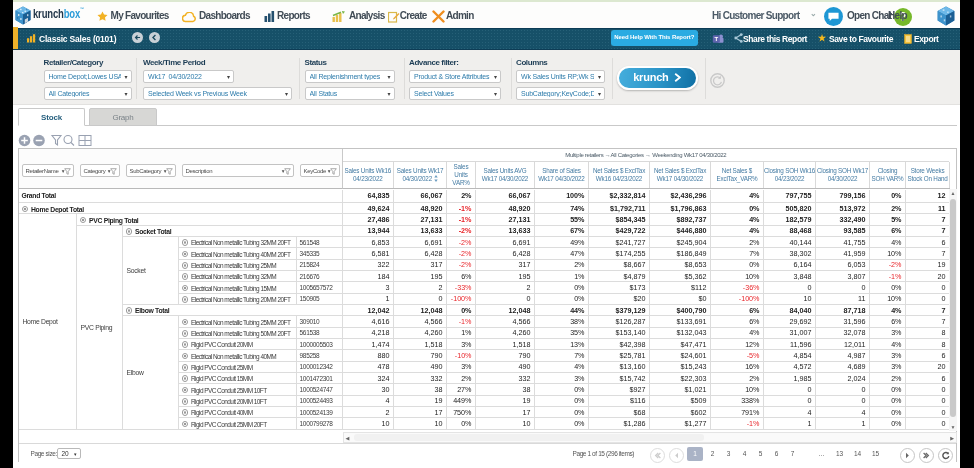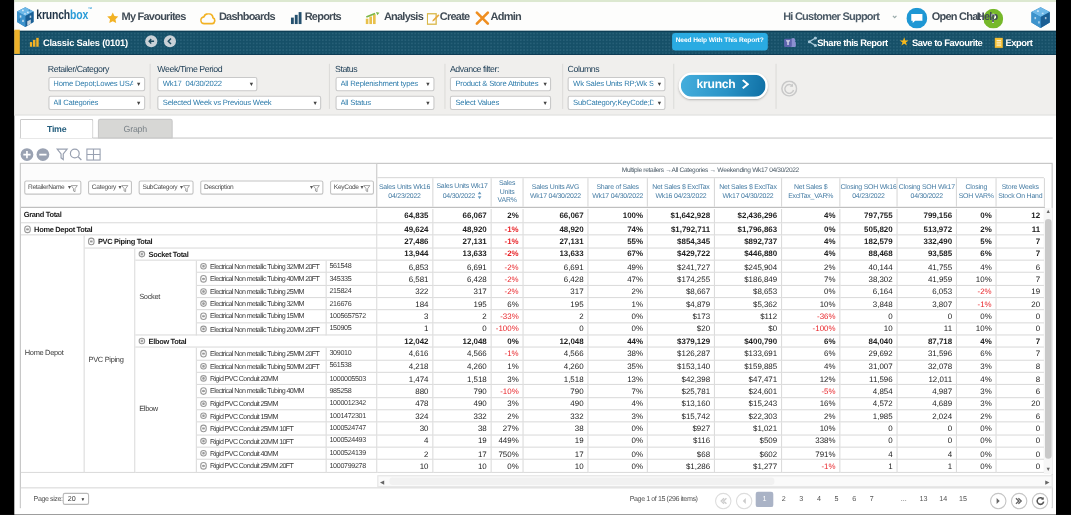--- a/index.html
+++ b/index.html
@@ -19,21 +19,21 @@
 #ystrip{position:absolute;left:0;top:-1.5px;width:5px;height:22px;background:#edb12a}
 .tbt{position:absolute;top:5px;color:#fff;font-size:8.5px;font-weight:bold;letter-spacing:-0.4px;white-space:nowrap}
 #csales{top:5px;font-size:8.5px;letter-spacing:-0.2px}
 .cbtn{position:absolute;top:3.5px;width:11px;height:11px;border-radius:50%;background:#c9d1d7;
  color:#1c4a5e;font-size:8px;font-weight:bold;text-align:center;line-height:11px}
 #needhelp{position:absolute;left:597.5px;top:1.5px;width:87.5px;height:15.5px;background:#2aabe2;border-radius:3px;
  color:#fff;font-size:6px;font-weight:bold;text-align:center;line-height:15.5px;white-space:nowrap;letter-spacing:-0.1px}
 
 #filters{position:absolute;left:0;top:49.5px;width:100%;height:55px;background:#f0efed;border-bottom:1px solid #e2e1df}
 .fsep{position:absolute;top:8px;height:41px;width:1px;background:#dddcda}
-.flabel{position:absolute;top:8.5px;font-size:8px;font-weight:normal;color:#1d3d55;letter-spacing:-0.4px}
+.flabel{position:absolute;top:8.5px;font-size:8px;font-weight:bold;color:#1d3d55;letter-spacing:-0.4px}
 .fdd{position:absolute;background:#fff;border:1px solid #c9c9c9;border-radius:2px;height:13.5px}
 .fdd .t{position:absolute;left:4px;right:10px;top:2.2px;font-size:7px;color:#2e7cab;letter-spacing:-0.2px;white-space:nowrap;overflow:hidden}
 .fdd .car{position:absolute;right:3px;top:3px;color:#444;font-size:6px;line-height:7px}
 #krbtn{position:absolute;left:603.5px;top:16.5px;width:81.5px;height:24px;border-radius:12px;
  background:linear-gradient(100deg,#45aedd 0%,#2a93c6 55%,#0f6fa4 100%);border:2px solid #fff;
  box-shadow:0 1px 2px rgba(0,0,0,.25);color:#fff;font-size:11px;font-weight:bold;text-align:center;line-height:19px;letter-spacing:-0.2px}
 
 #tabline{position:absolute;left:5px;top:124.5px;width:939px;height:1px;background:#c9c9c9}
 .tab{position:absolute;top:107.5px;height:18px;font-size:8px;text-align:center;border:1px solid #c9c9c9;
  border-radius:2px 2px 0 0;line-height:17px;letter-spacing:-0.2px}
@@ -262,21 +262,21 @@
           <path d="M1.2 0.8L5.8 4.5 1.2 8.2" fill="none" stroke="#fff" stroke-width="1.8"></path>
         </svg></div>
   <svg class="abs" style="left:697px;top:23.5px" width="15" height="15" viewBox="0 0 15 15">
         <circle cx="7.5" cy="7.5" r="6.7" fill="none" stroke="#c9c9c9" stroke-width="1.4"></circle>
         <path d="M10.5 5.2a4 4 0 1 0 .9 3.6" fill="none" stroke="#c9c9c9" stroke-width="1.3"></path>
         <path d="M10.9 2.8v3h-3z" fill="#c9c9c9"></path>
       </svg>
  </div>
  <div class="tab" id="tabgraph">Graph</div>
  <div id="tabline"></div>
- <div class="tab" id="tabgrid">Time</div>
+ <div class="tab" id="tabgrid">Stock</div>
  <div class="abs" id="toolbar" style="left:5px;top:134px;width:200px;height:13px">
   <svg width="200" height="13" viewBox="0 0 200 13">
    <circle cx="6.5" cy="6.5" r="5.8" fill="#9aa2b2"></circle>
         <path d="M3.2 6.5h6.6M6.5 3.2v6.6" stroke="#fff" stroke-width="1.5"></path>
    <circle cx="21" cy="6.5" r="5.8" fill="#9aa2b2"></circle>
         <path d="M17.7 6.5h6.6" stroke="#fff" stroke-width="1.5"></path>
    <path d="M34 1.5h9L39.5 6v5l-2-1.5V6z" fill="none" stroke="#99a1b1" stroke-width="1.1"></path>
    <circle cx="50" cy="5.5" r="4" fill="none" stroke="#99a1b1" stroke-width="1.1"></circle>
         <path d="M53 8.5l3 3" stroke="#99a1b1" stroke-width="1.1"></path>
    <g stroke="#99a1b1" stroke-width="1" fill="none">
@@ -382,21 +382,21 @@
           <col style="width:44px">
         </colgroup>
 <tbody>
           <tr style="height:13.6px">
             <td class="lt" colspan="5">Grand Total</td>
             <td class="v b">64,835</td>
             <td class="v b">66,067</td>
             <td class="v b">2%</td>
             <td class="v b">66,067</td>
             <td class="v b">100%</td>
-            <td class="v b">$1,642,928</td>
+            <td class="v b">$2,332,814</td>
             <td class="v b">$2,436,296</td>
             <td class="v b">4%</td>
             <td class="v b">797,755</td>
             <td class="v b">799,156</td>
             <td class="v b">0%</td>
             <td class="v b">12</td>
           </tr>
 <tr>
             <td class="lt" colspan="5"><span class="tic"></span>Home Depot Total</td>
             <td class="v b">49,624</td>
@@ -575,21 +575,21 @@
           </tr>
 <tr>
             <td class="dt"><span class="tic"></span>Electrical Non metallic Tubing 50MM 20FT</td>
             <td class="kc">561538</td>
             <td class="v">4,218</td>
             <td class="v">4,260</td>
             <td class="v">1%</td>
             <td class="v">4,260</td>
             <td class="v">35%</td>
             <td class="v">$153,140</td>
-            <td class="v">$159,885</td>
+            <td class="v">$132,043</td>
             <td class="v">4%</td>
             <td class="v">31,007</td>
             <td class="v">32,078</td>
             <td class="v">3%</td>
             <td class="v">8</td>
           </tr>
 <tr>
             <td class="dt"><span class="tic"></span>Rigid PVC Conduit 20MM</td>
             <td class="kc">1000005503</td>
             <td class="v">1,474</td>

